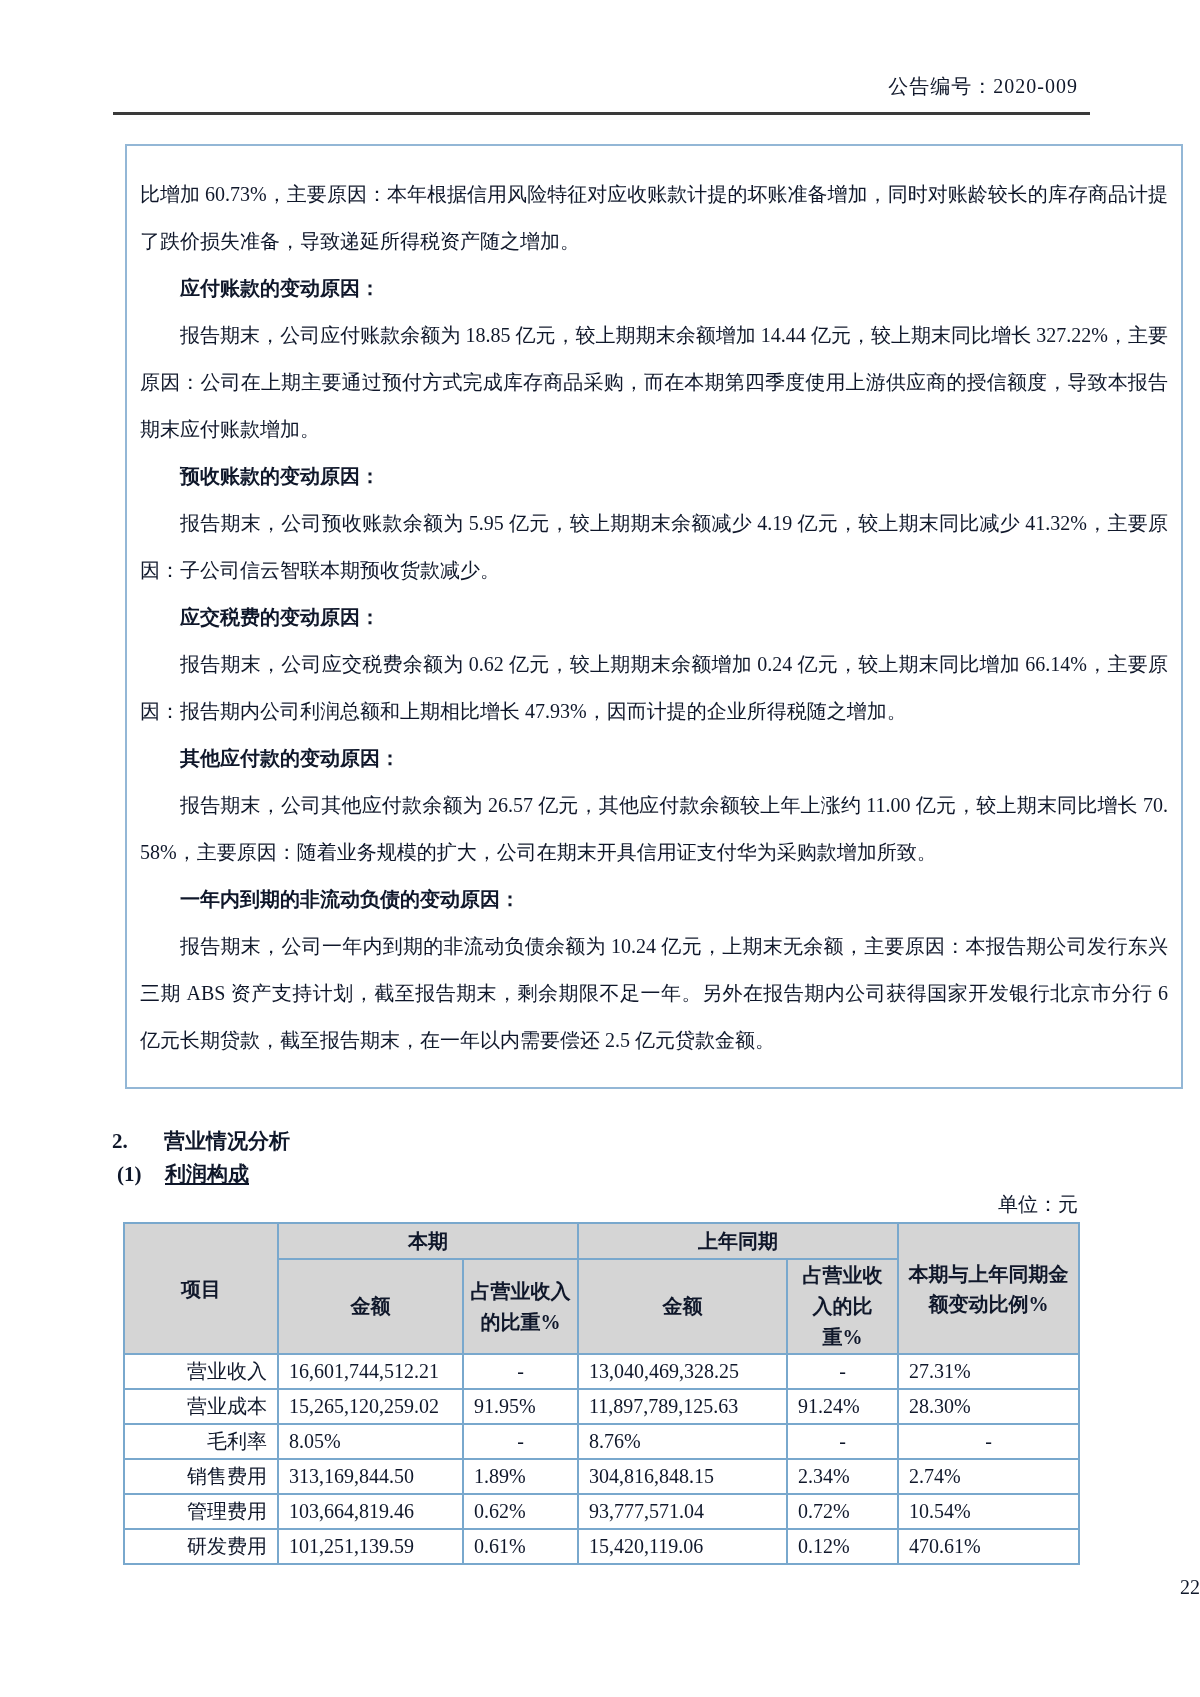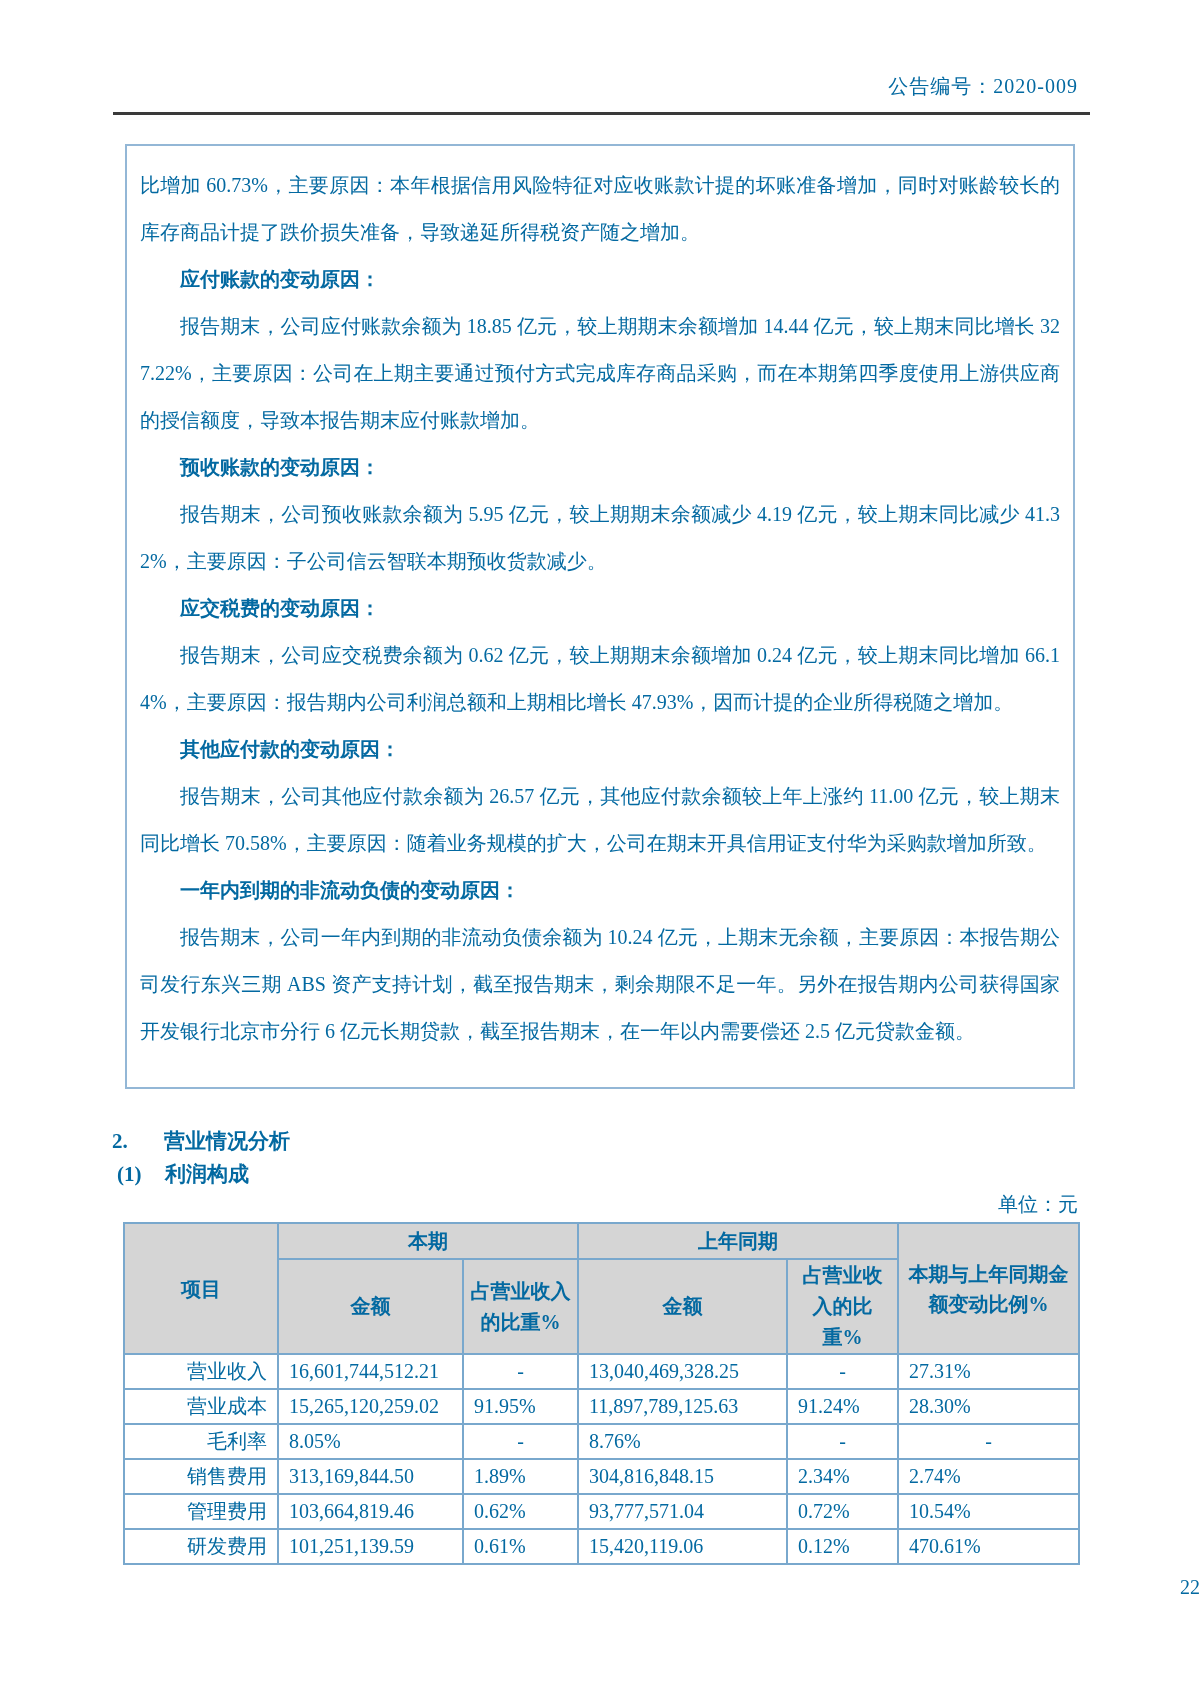--- a/index.html
+++ b/index.html
@@ -1,39 +1,39 @@
 <!DOCTYPE html>
 <html><head>
 <meta charset="utf-8">
 <style>
   html,body { margin:0; padding:0; background:#ffffff; }
   .page {
     position:relative; width:1200px; height:1697px; background:#ffffff;
-    font-family:"Liberation Serif","DejaVu Serif",serif; color:#0369a1;
+    font-family:"Liberation Serif","DejaVu Serif",serif; color:#0f172a;
     overflow:hidden;
   }
   .doc-header {
     padding-top:72px; padding-right:122px; text-align:right;
     font-size:20px; line-height:28px; letter-spacing:1px;
   }
   .header-rule {
     margin:12px 0 0 113px; width:977px; height:0;
     border-top:3px solid #3a3a3a;
   }
   .content-box {
-    box-sizing:border-box; margin:29px 0 0 125px; width:950px; height:945px;
-    border:2px solid #93b7d6; padding:16px 13px;
+    box-sizing:border-box; margin:29px 0 0 125px; width:1058px; height:945px;
+    border:2px solid #93b7d6; padding:25px 13px;
     font-size:20px; line-height:47px; text-align:justify; overflow:hidden;
   }
   .content-box p { margin:0; word-break:break-all; }
   .content-box p.hd  { font-weight:bold; text-indent:2em; }
   .content-box p.ind { text-indent:2em; }
   .sec2 { margin:38px 0 0 112px; font-size:21px; font-weight:bold; line-height:28px; }
   .sec2 .num  { display:inline-block; min-width:52px; }
-  .sub1 { margin:5px 0 0 117px; font-size:21px; font-weight:bold; line-height:28px; }
+  .sub1 { margin:5px 0 0 117px; font-size:21px; font-weight:bold; line-height:28px;text-decoration:underline; }
   .sub1 .num  { display:inline-block; min-width:48px; }
   .unit { margin-top:3px; padding-right:122px; text-align:right; font-size:20px; line-height:26px; }
   table.profit {
     margin:5px 0 0 123px; width:955px; border-collapse:collapse; table-layout:fixed;
     font-size:20px;
   }
   table.profit th, table.profit td { border:2px solid #79a8cd; overflow:hidden; }
   table.profit thead th {
     background:#d5d5d5; font-weight:bold; text-align:center; vertical-align:middle;
     padding:0 6px; word-break:break-all;

